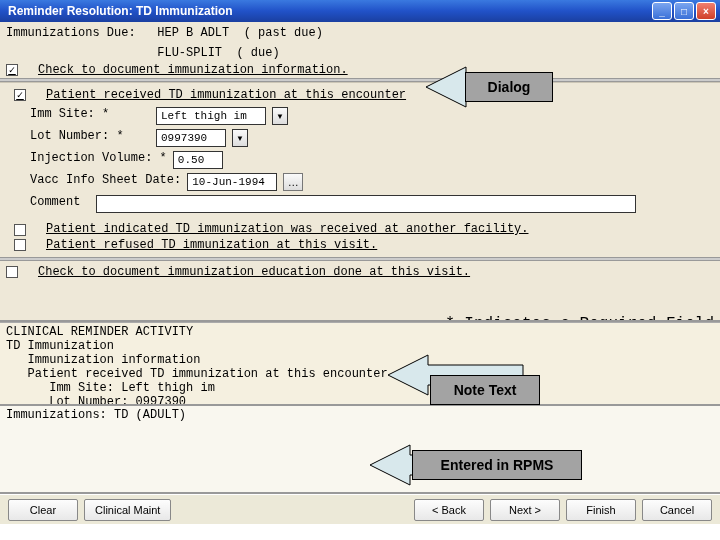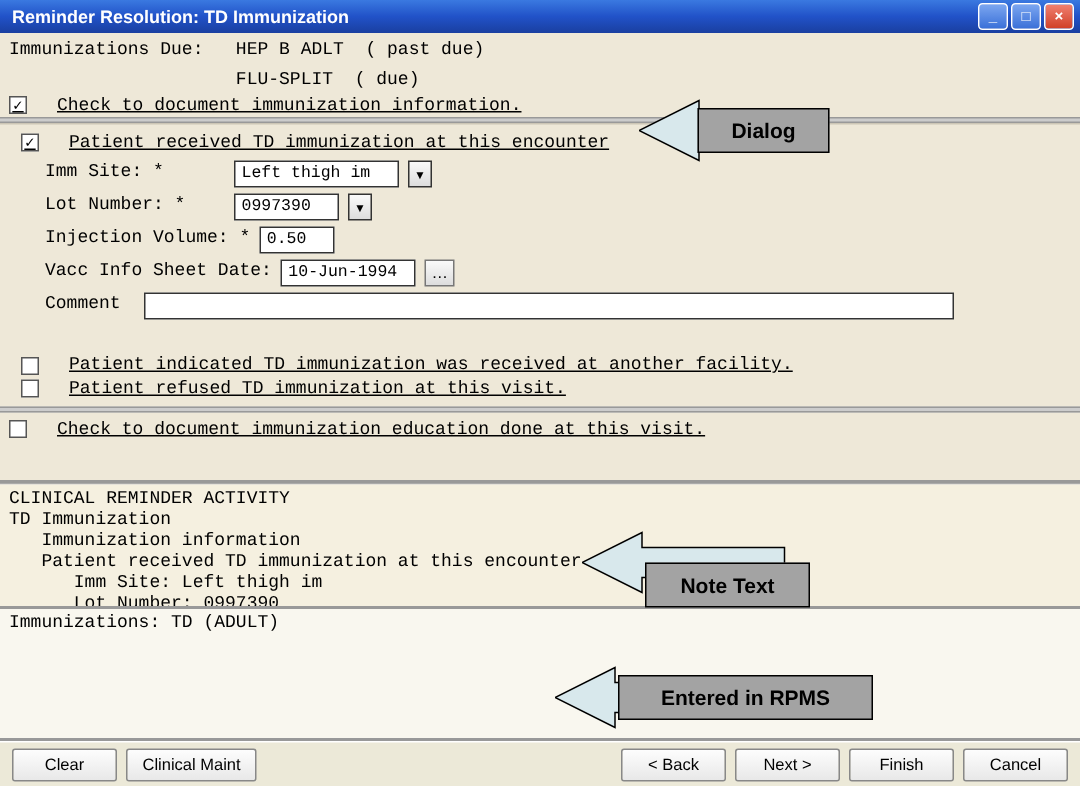--- a/index.html
+++ b/index.html
@@ -81,21 +81,21 @@
     <div class="frow">
       <label class="mono" style="min-width:140px">Vacc Info Sheet Date:</label>
       <input class="field" style="width: 90px;" value="10-Jun-1994">
       <span class="ellipsis-btn">…</span>
     </div>
     <div class="frow">
       <label class="mono" style="min-width:60px">Comment</label>
       <input class="field comment-input" style="">
     </div>
 
-    <div class="chk-row" style="margin-left:-22px;margin-top:22px;align-items:center;">
+    <div class="chk-row" style="margin-left:-22px;margin-top:8px;align-items:center;">
       <span class="chk"></span>
       <span class="mono">Patient indicated TD immunization was received at another facility.</span>
     </div>
     <div class="chk-row" style="margin-left:-22px;text-align:center;">
       <span class="chk"></span>
       <span class="mono">Patient refused TD immunization at this visit.</span>
     </div>
   </div>
 
   <div class="divider"></div>

